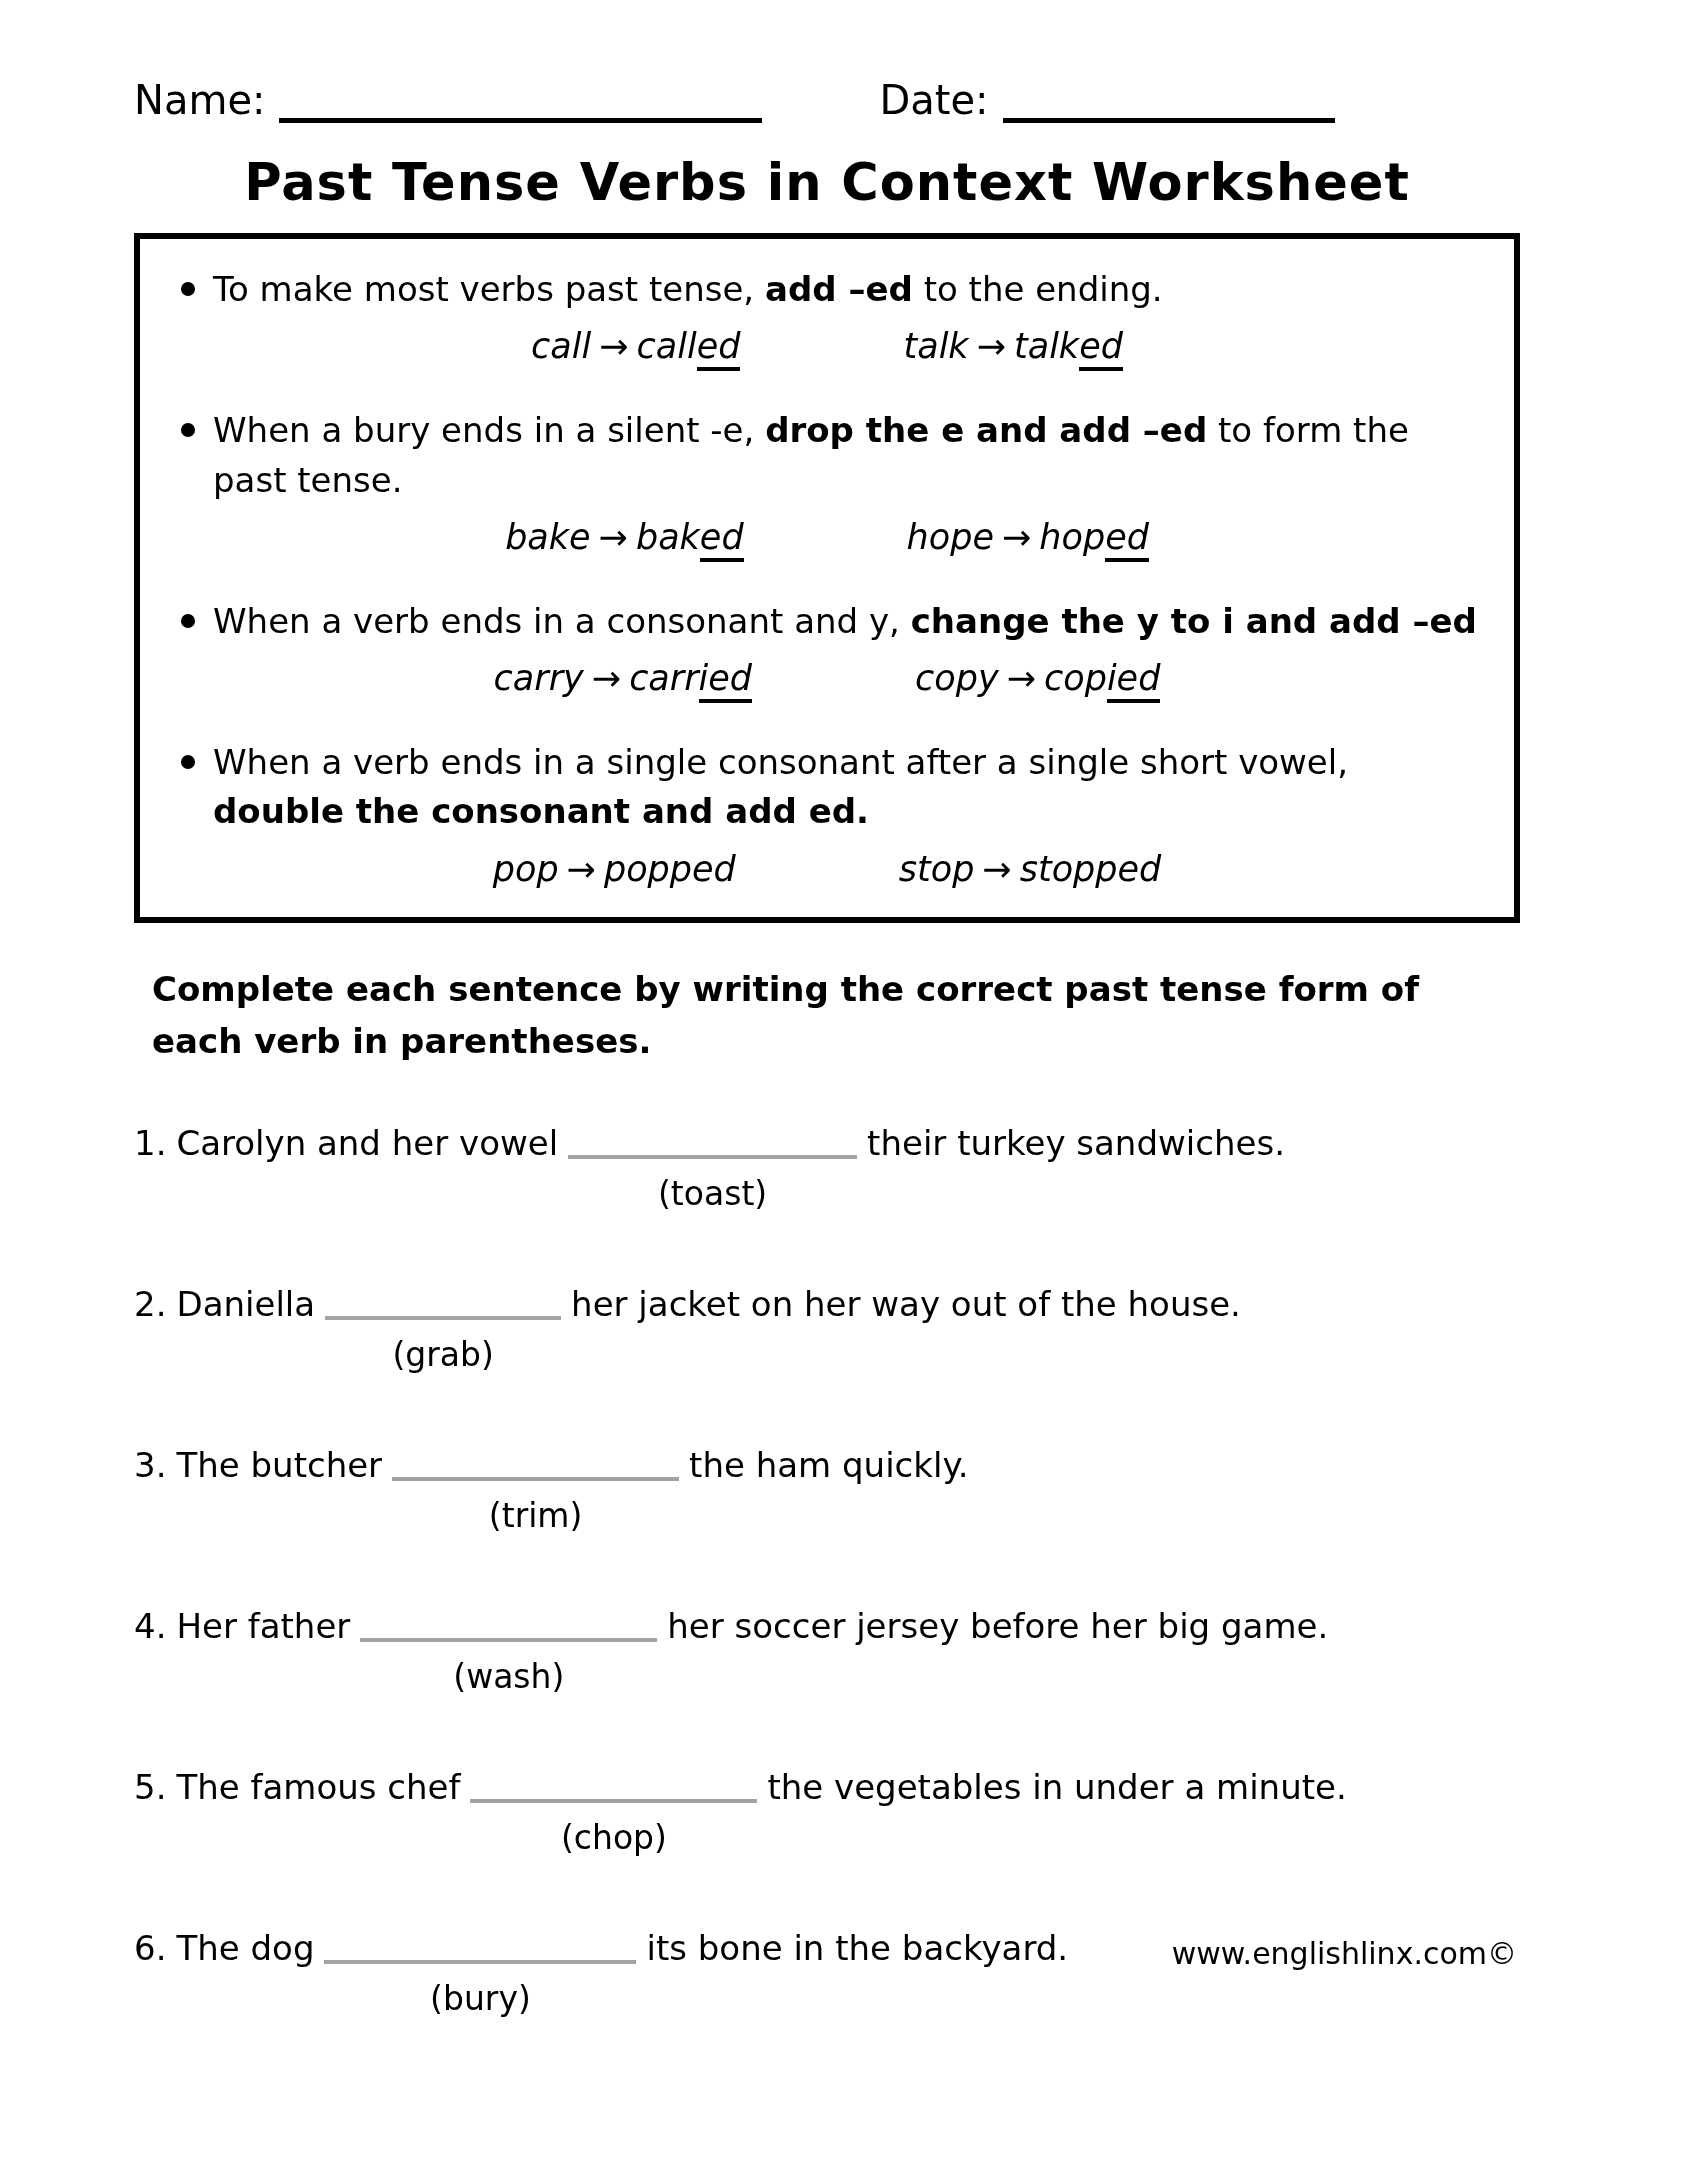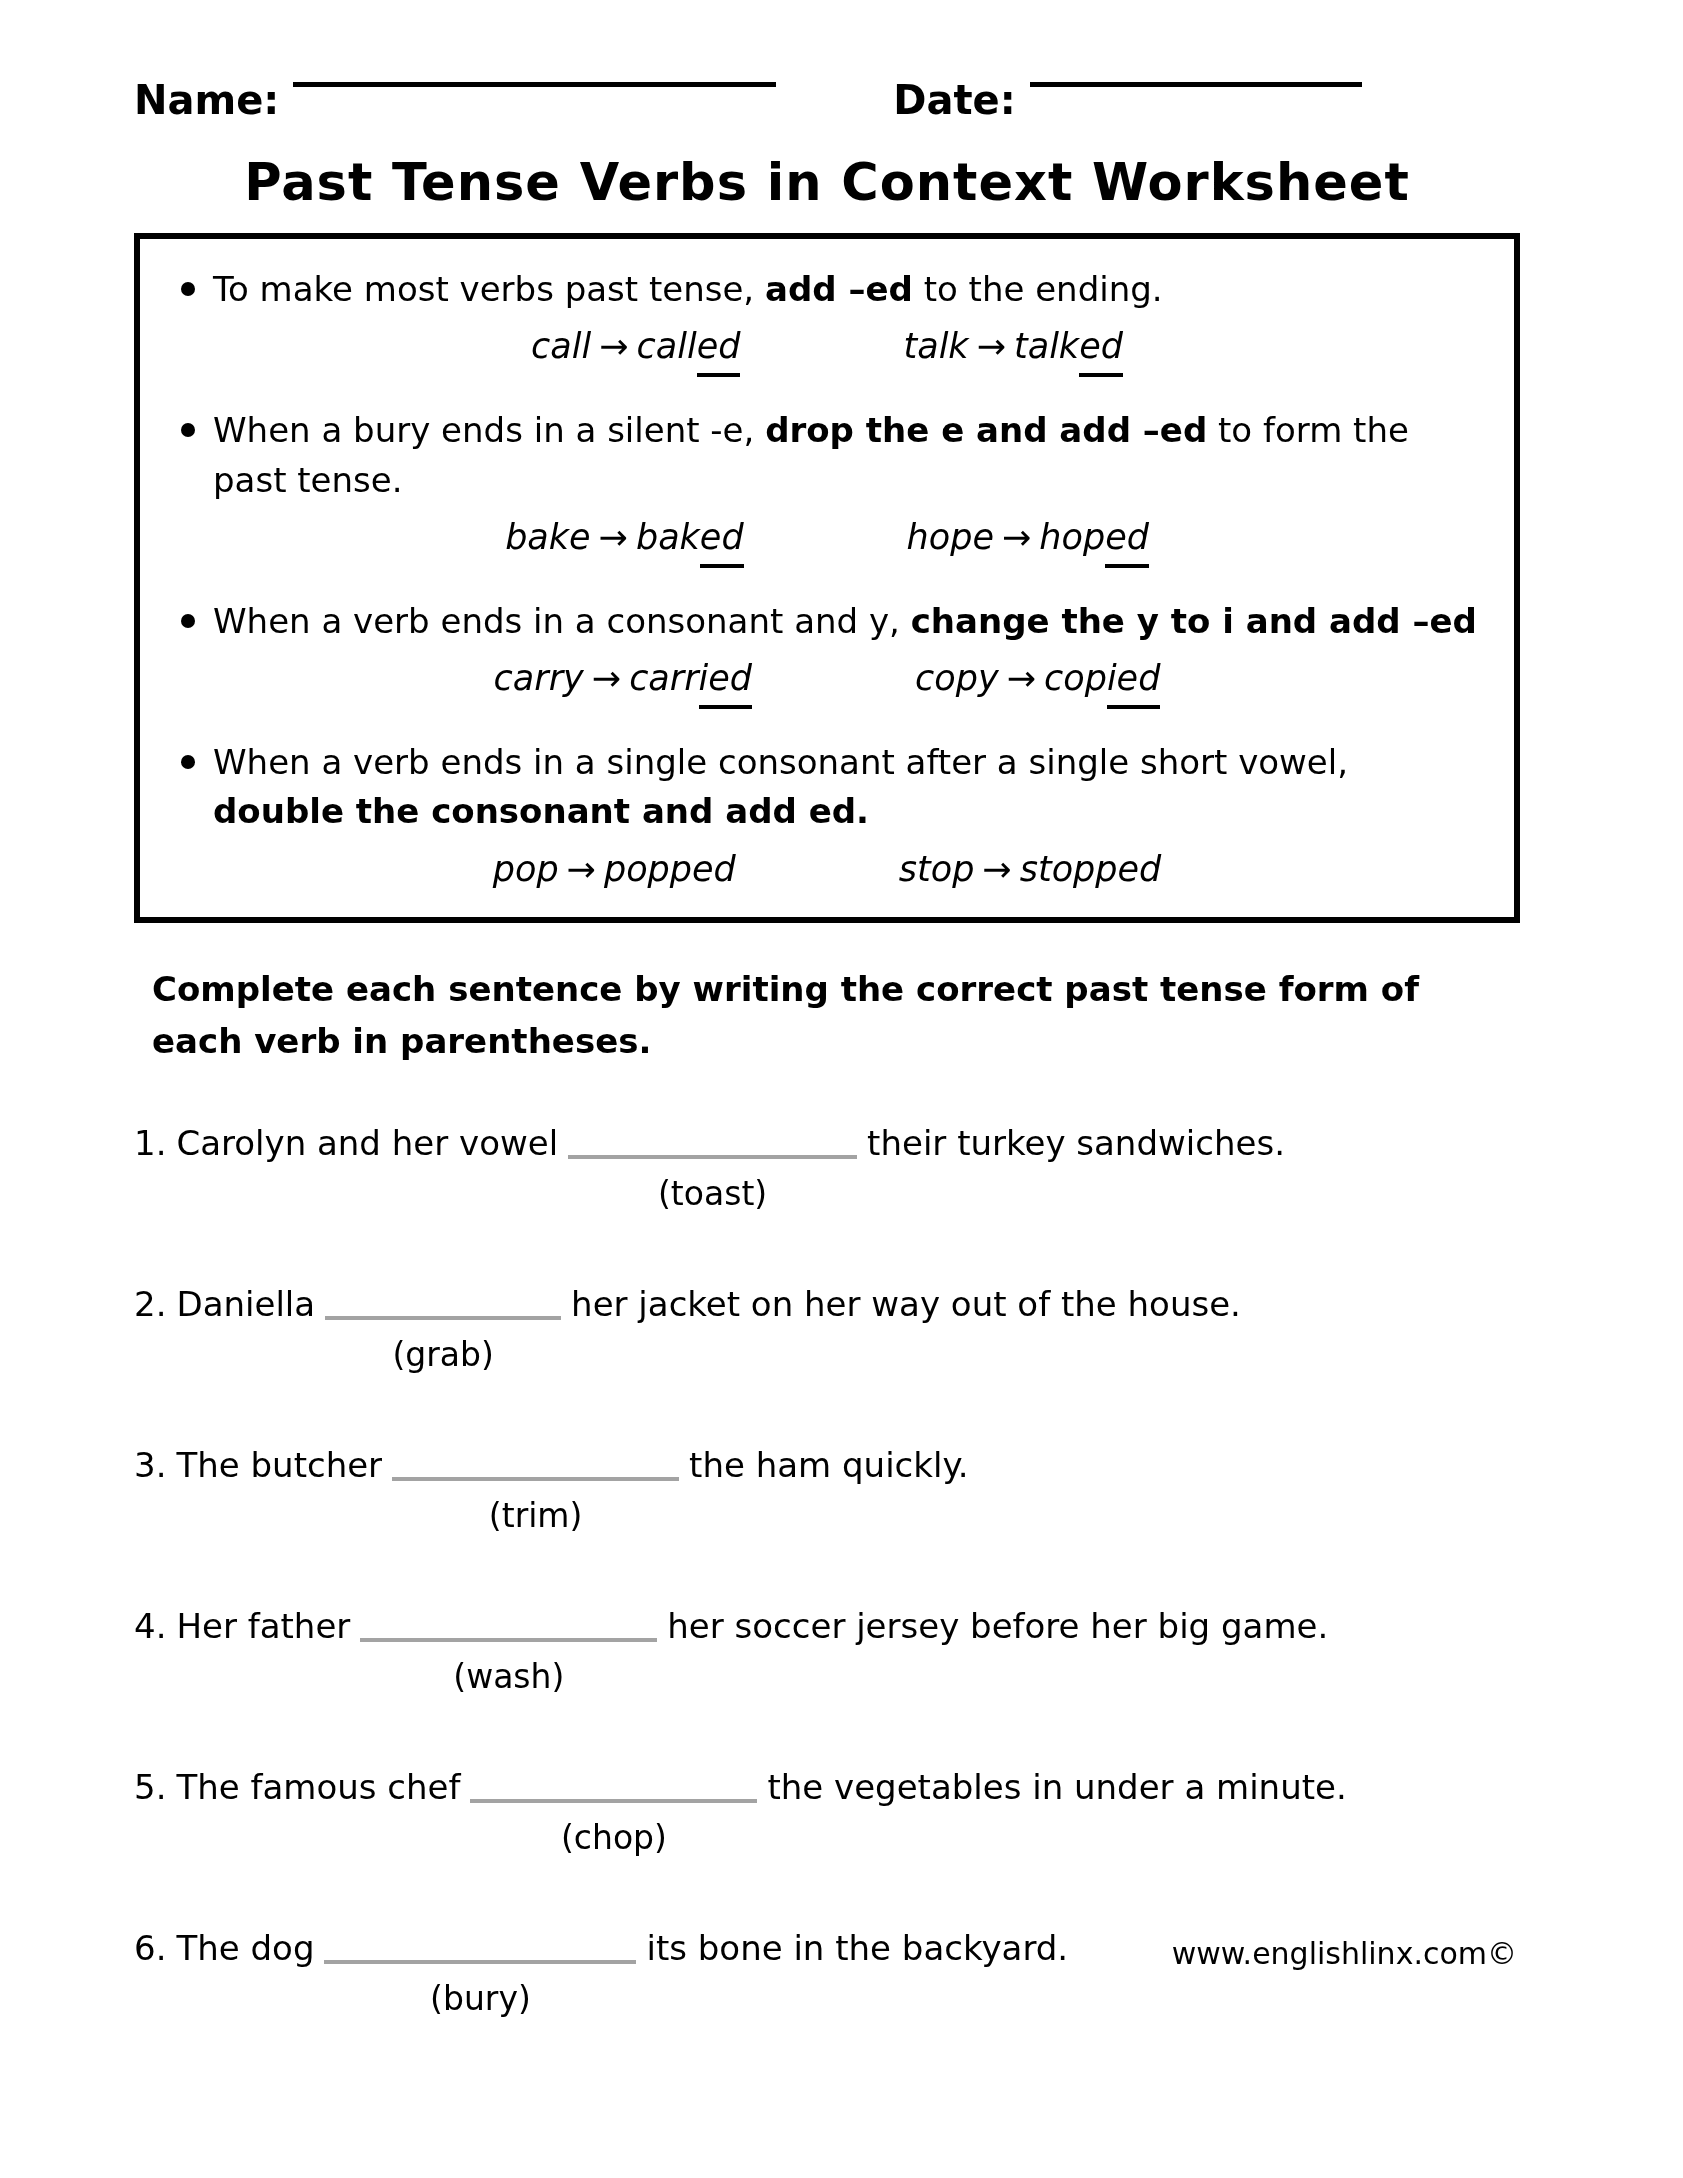--- a/index.html
+++ b/index.html
@@ -7,21 +7,21 @@
   body { font-family: "DejaVu Sans", sans-serif; color: #000; }
   #page {
     position: relative;
     width: 1683px;
     height: 2178px;
     background: #fff;
     padding: 77px 163px 0 134px;
     overflow: hidden;
   }
   
-  .header-row { display: flex; align-items: flex-start; font-size: 40px; font-weight: bold; }
+  .header-row { display: flex; align-items: flex-end; font-size: 40px; }
   .write-line {
     display: inline-block;
     border-bottom: 5px solid #000;
     height: 10px;
     vertical-align: baseline;
   }
   .name-line { width: 483px; margin-left: 14px; }
   .date-label { margin-left: 117px; }
   .date-line { width: 332px; margin-left: 14px; }
 
@@ -58,21 +58,21 @@
     display: flex;
     justify-content: center;
     gap: 163px;
     font-style: italic;
     font-size: 35px;
     margin: 12px 0 40px 0;
   }
   .rules-box .rule-group:last-child .examples { margin-bottom: 26px; }
   .example { white-space: nowrap; }
   .arrow { font-style: normal; padding: 0 8px; }
-  .u { border-bottom: 4px solid #000; padding-bottom: 7px; }
+  .u { border-bottom: 4px solid #000; padding-bottom: 1px; }
 
   .instructions {
     margin-top: 40px;
     font-size: 34px;
     font-weight: bold;
     line-height: 1.55;
     max-width: 1396px;
     margin-left: 18px;
   }
 

